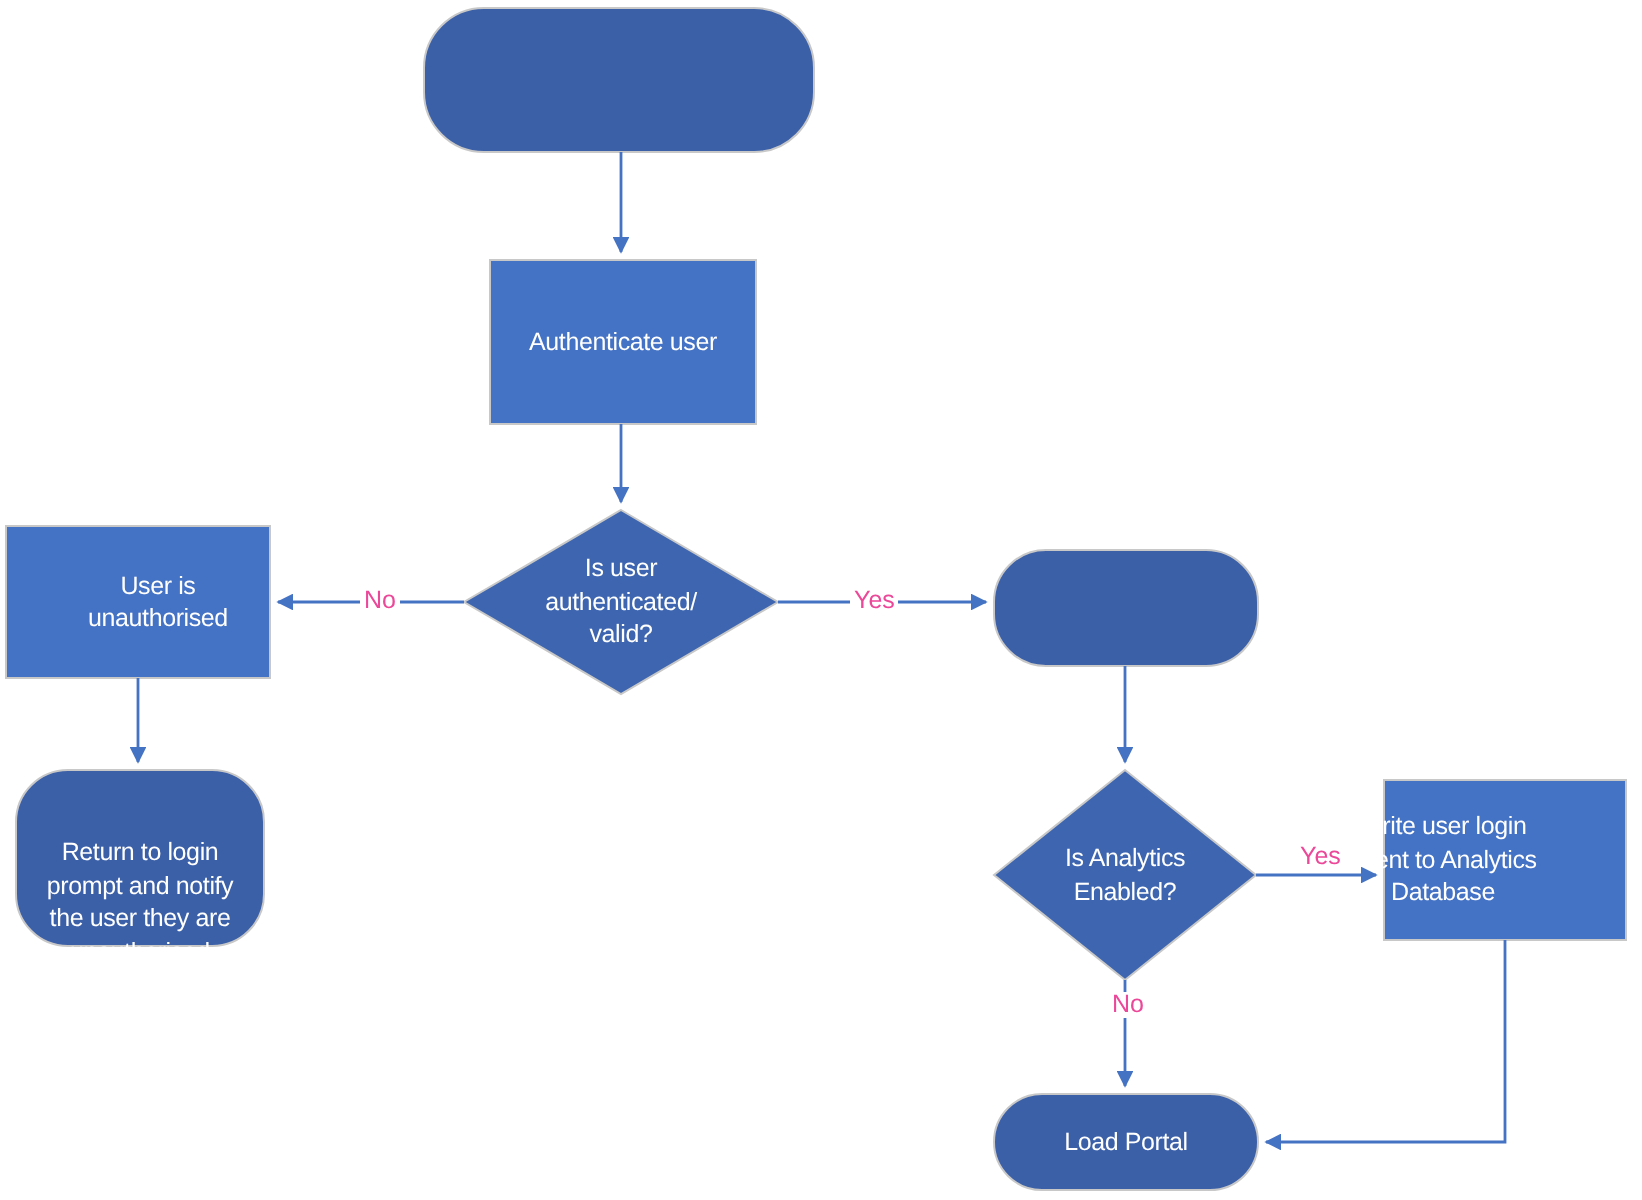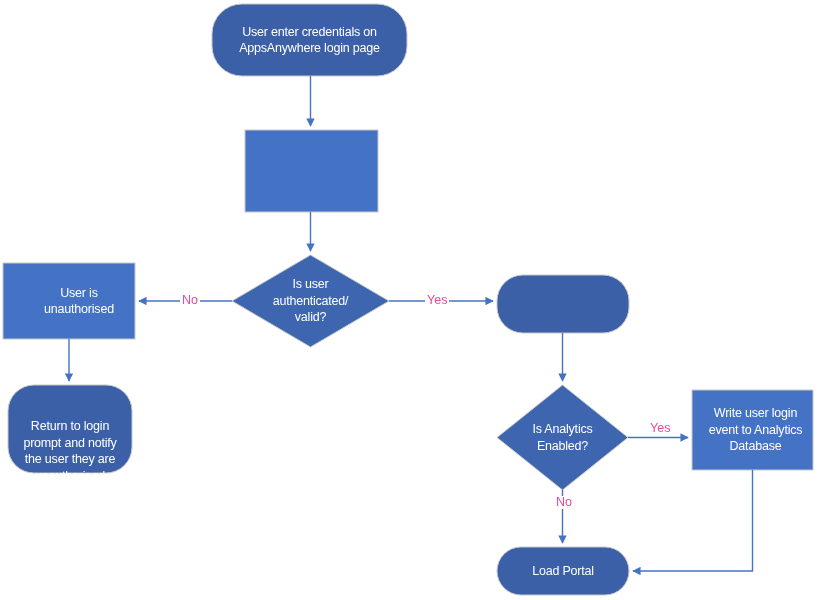--- a/index.html
+++ b/index.html
@@ -93,41 +93,40 @@
 
     <path d="M 562.5 333 L 562.5 381" fill="none" stroke="#4573C4" stroke-width="1.4" marker-end="url(#arrow)"></path>
 
     <path d="M 628 437.5 L 688 437.5" fill="none" stroke="#4573C4" stroke-width="1.4" marker-end="url(#arrow)"></path>
 
     <path d="M 562.5 490 L 562.5 543" fill="none" stroke="#4573C4" stroke-width="1.4" marker-end="url(#arrow)"></path>
 
     <path d="M 752.5 470 L 752.5 571 L 633 571" fill="none" stroke="#4573C4" stroke-width="1.4" marker-end="url(#arrow)"></path>
   </svg>
 
-  <div class="node-label" style="left:212px; top:4px; width:195px; height:72px;">User enter credentials on
-AppsAnywhere login page</div>
 
+  <div class="node-label" style="left:245px; top:130px; width:133px; height:82px;">Authenticate user</div>
 
   <div class="node-label" style="left:232px; top:255px; width:157px; height:92px;">Is user
 authenticated/
 valid?</div>
 
   <div class="node-label" style="left:3px; top:263px; width:152px; height:76px;">User is
 unauthorised</div>
 
   <div class="node-label" style="left:8px; top:407px; width:124px; height:88px;">Return to login
 prompt and notify
 the user they are
 unauthorised</div>
 
 
   <div class="node-label" style="left:497px; top:385px; width:131px; height:105px;">Is Analytics
 Enabled?</div>
 
-  <div class="node-label" style="left:695px; top:390px; width:121px; height:80px;">Write user login
+  <div class="node-label" style="left:661px; top:390px; width:121px; height:80px;">Write user login
 event to Analytics
 Database</div>
 
   <div class="node-label" style="left:497px; top:547px; width:132px; height:48px;">Load Portal</div>
 
   <div class="edge-label" style="left:180px; top:294px;">No</div>
 
   <div class="edge-label" style="left:425px; top:294px;">Yes</div>
 
   <div class="edge-label" style="left:648px; top:422px;">Yes</div>

